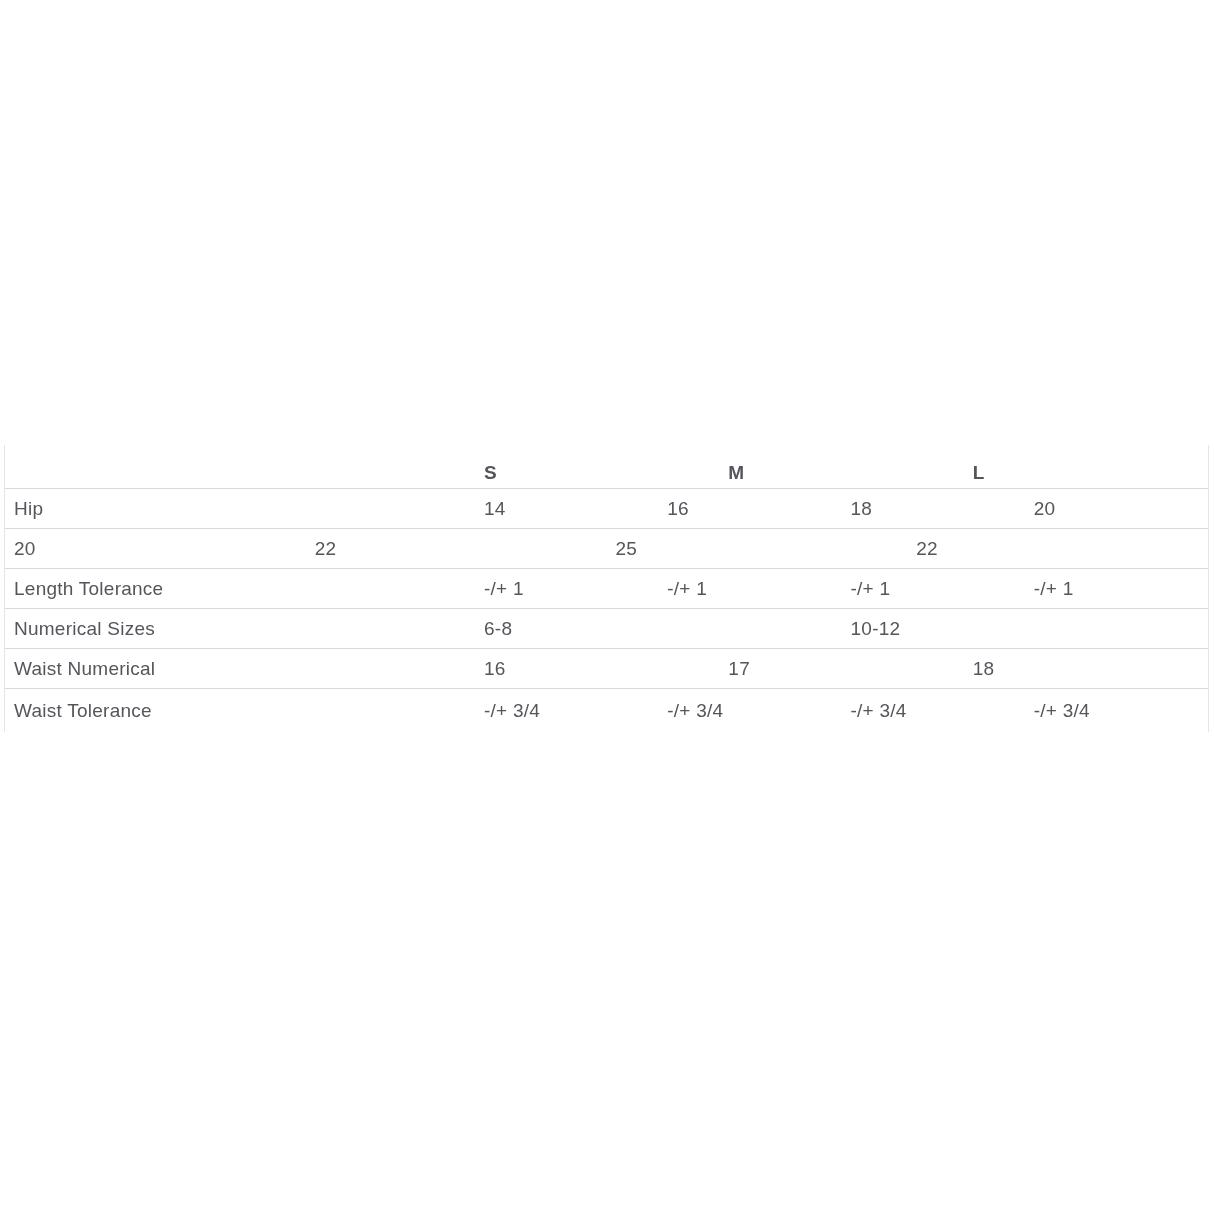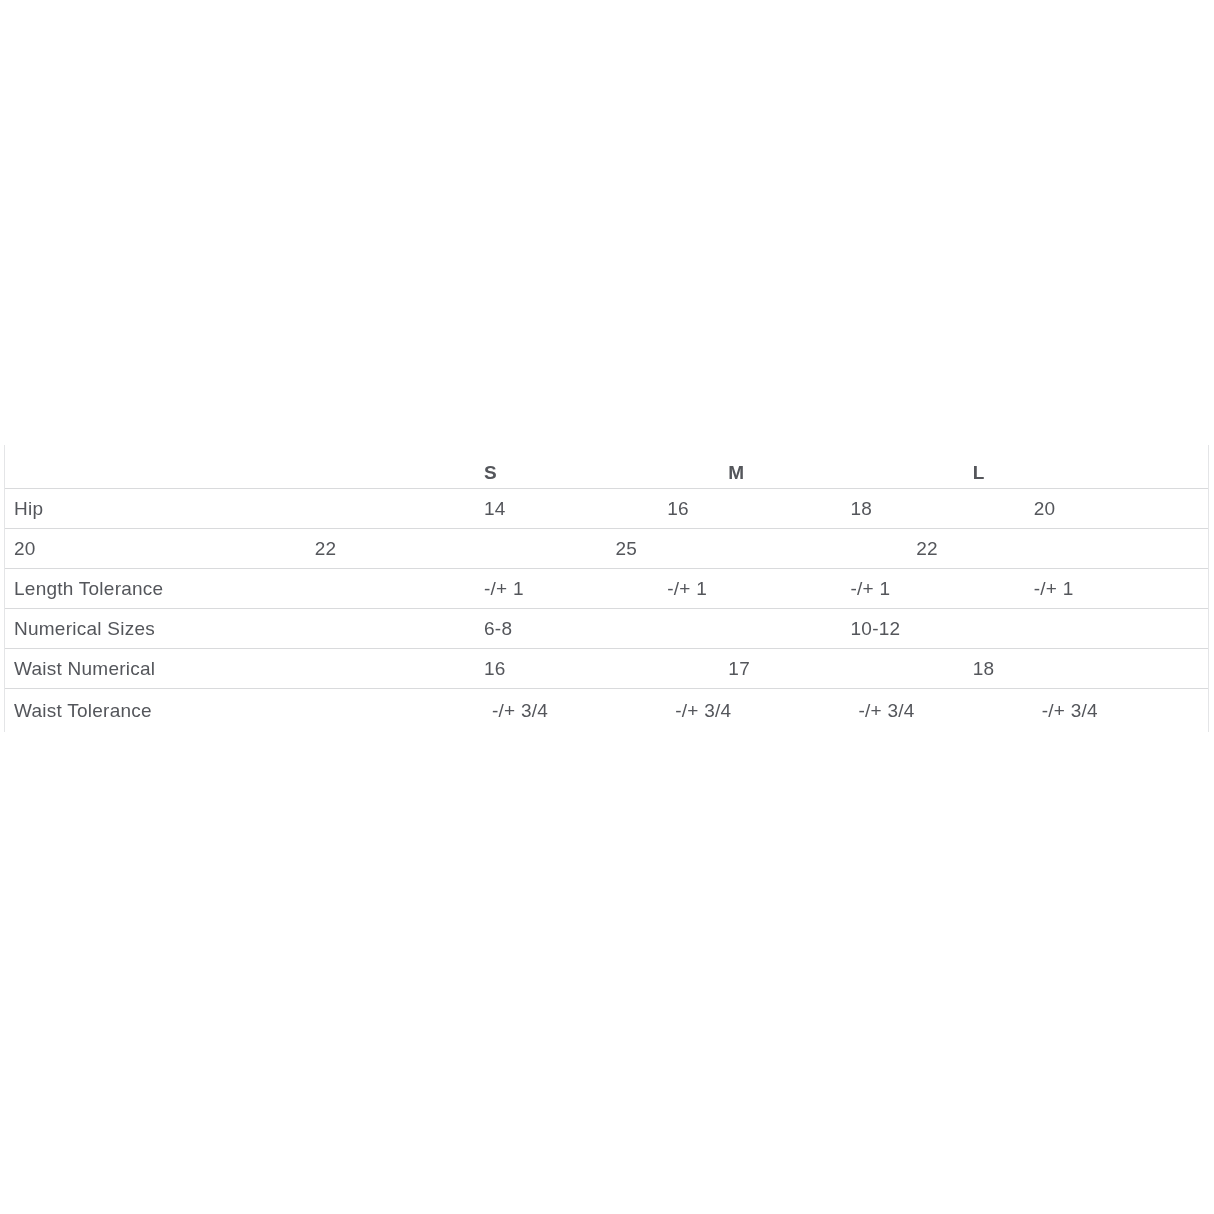--- a/index.html
+++ b/index.html
@@ -22,21 +22,21 @@
     border-right: 1px solid #e4e5e7;
     background: #ffffff;
   }
   .row {
     display: flex;
     align-items: stretch;
     height: 39px;
   }
   .row.header { height: 43px; }
   .row.data  { border-top: 1px solid #d9dadc; }
-  .row.last  { height: 43px; gap: 8px; }
+  .row.last  { height: 43px; }
   .cell {
     box-sizing: border-box;
     display: flex;
     align-items: center;
     padding-left: 9px;
     font-size: 19px;
     letter-spacing: 0.25px;
     white-space: nowrap;
     overflow: hidden;
   }

